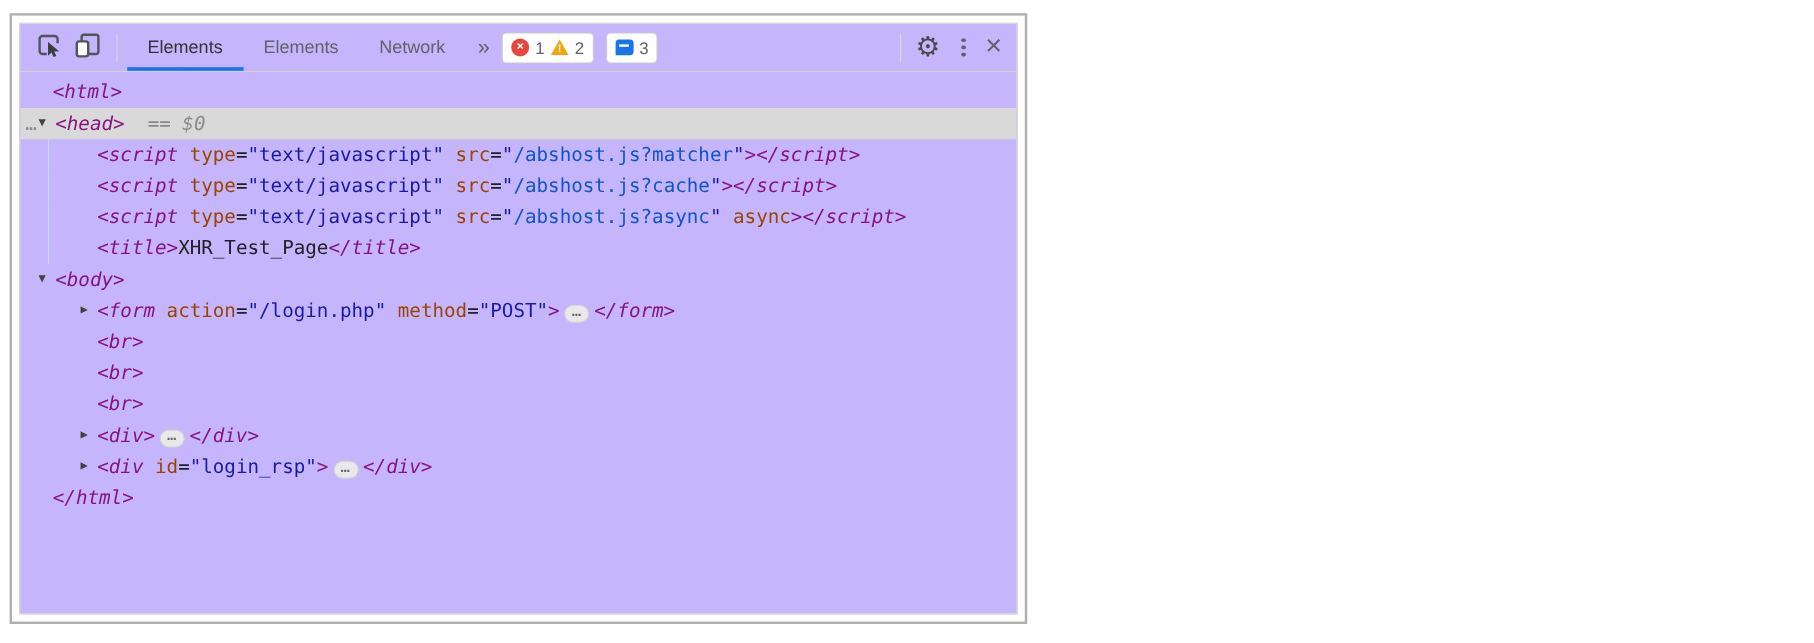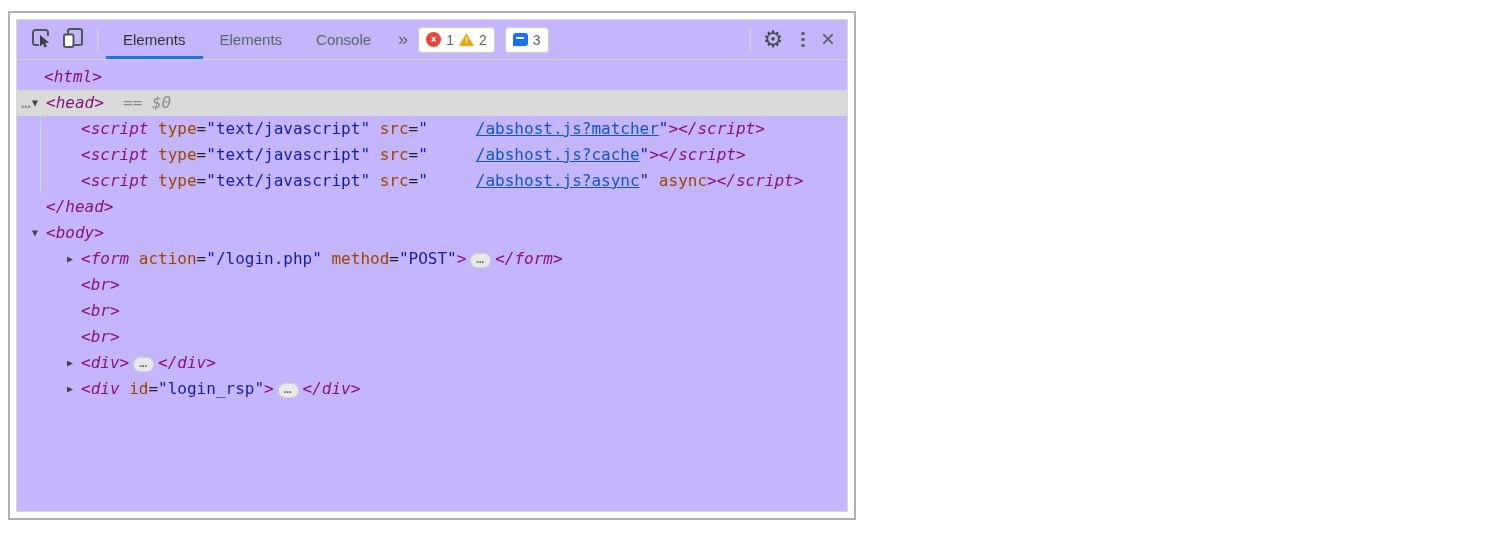--- a/index.html
+++ b/index.html
@@ -52,21 +52,21 @@
   .row.guide::before { content:""; position:absolute; left:23px; top:0; bottom:0; width:1px;
                        background:var(--c-guide,#c9d7e8); }
   .gutter { position:absolute; left:4px; color:var(--c-gutter,#8a8a8a); letter-spacing:-1px; }
   .arrow { position:absolute; font-size:10px; color:#424242; cursor:pointer; }
   .depth1 > .arrow { left:15px; }
   .depth2 > .arrow { left:50px; }
   .tok-tag  { color:var(--c-tag,#881280);font-style:italic; }
   .tok-attr { color:var(--c-attr,#994500); }
   .tok-eq   { color:var(--c-text,#202124); }
   .tok-value{ color:var(--c-value,#1a1aa6); }
-  .tok-link { color:var(--c-link,#1155cc); text-decoration:underline; cursor:pointer;margin-left:48px; }
+  .tok-link { color:var(--c-link,#1155cc); cursor:pointer; }
   .tok-text { color:var(--c-text,#202124); }
   .tok-meta { color:var(--c-meta,#8a8a8a); font-style:italic; }
   .pill { display:inline-block; height:15px; line-height:10px; padding:0 5px; border-radius:8px;
           background:var(--c-pill_bg,#e9e9e9); border:1px solid var(--c-pill_border,#d3d3d3);
           color:var(--c-pill_dots,#616161); font-size:13px; letter-spacing:1px; margin:0 4px;
           vertical-align:1px; cursor:pointer; }
 </style>
 </head>
 <body>
 
@@ -89,21 +89,21 @@
               <rect x="8" y="4" width="14" height="16" rx="2" fill="none" stroke="#50555a" stroke-width="2"></rect>
               <rect x="4" y="9.5" width="9.5" height="12.5" rx="2" fill="#ffffff" stroke="#50555a" stroke-width="2"></rect>
             </svg>
           </span>
         </button>
         <div class="vdiv"></div>
 
         <nav class="tabs">
             <button class="tab active">Elements</button>
             <button class="tab">Elements</button>
-            <button class="tab">Console</button>
+            <button class="tab">Network</button>
           </nav>
         <button class="more-tabs">»</button>
 
         <div class="badge-group">
           <span class="err-icon">×</span>
           <span class="badge-count">1</span>
           <span class="warn-icon">!</span>
           <span class="badge-count">2</span>
         </div>
         <div class="badge-group">
@@ -128,25 +128,26 @@
           </button>
         </div>
       </div>
 
       <div class="tree">
           <div class="row depth0"><span class="tok-tag">&lt;html&gt;</span></div>
           <div class="row depth1 selected"><span class="gutter">…</span><span class="arrow">▼</span><span class="tok-tag">&lt;head&gt;</span><span class="tok-meta">  == $0</span></div>
           <div class="row depth2 guide"><span class="tok-tag">&lt;script</span><span class="tok-attr"> type</span><span class="tok-eq">=</span><span class="tok-value">"text/javascript"</span><span class="tok-attr"> src</span><span class="tok-eq">=</span><span class="tok-value">"</span><span class="tok-link">/abshost.js?matcher</span><span class="tok-value">"</span><span class="tok-tag">&gt;&lt;/script&gt;</span></div>
           <div class="row depth2 guide"><span class="tok-tag">&lt;script</span><span class="tok-attr"> type</span><span class="tok-eq">=</span><span class="tok-value">"text/javascript"</span><span class="tok-attr"> src</span><span class="tok-eq">=</span><span class="tok-value">"</span><span class="tok-link">/abshost.js?cache</span><span class="tok-value">"</span><span class="tok-tag">&gt;&lt;/script&gt;</span></div>
           <div class="row depth2 guide"><span class="tok-tag">&lt;script</span><span class="tok-attr"> type</span><span class="tok-eq">=</span><span class="tok-value">"text/javascript"</span><span class="tok-attr"> src</span><span class="tok-eq">=</span><span class="tok-value">"</span><span class="tok-link">/abshost.js?async</span><span class="tok-value">"</span><span class="tok-attr"> async</span><span class="tok-tag">&gt;&lt;/script&gt;</span></div>
-          <div class="row depth1"><span class="tok-tag">&lt;/head&gt;</span></div>
+          <div class="row depth2 guide"><span class="tok-tag">&lt;title&gt;</span><span class="tok-text">XHR_Test_Page</span><span class="tok-tag">&lt;/title&gt;</span></div>
           <div class="row depth1"><span class="arrow">▼</span><span class="tok-tag">&lt;body&gt;</span></div>
           <div class="row depth2"><span class="arrow">▶</span><span class="tok-tag">&lt;form</span><span class="tok-attr"> action</span><span class="tok-eq">=</span><span class="tok-value">"/login.php"</span><span class="tok-attr"> method</span><span class="tok-eq">=</span><span class="tok-value">"POST"</span><span class="tok-tag">&gt;</span><span class="pill">…</span><span class="tok-tag">&lt;/form&gt;</span></div>
           <div class="row depth2"><span class="tok-tag">&lt;br&gt;</span></div>
           <div class="row depth2"><span class="tok-tag">&lt;br&gt;</span></div>
           <div class="row depth2"><span class="tok-tag">&lt;br&gt;</span></div>
           <div class="row depth2"><span class="arrow">▶</span><span class="tok-tag">&lt;div&gt;</span><span class="pill">…</span><span class="tok-tag">&lt;/div&gt;</span></div>
           <div class="row depth2"><span class="arrow">▶</span><span class="tok-tag">&lt;div</span><span class="tok-attr"> id</span><span class="tok-eq">=</span><span class="tok-value">"login_rsp"</span><span class="tok-tag">&gt;</span><span class="pill">…</span><span class="tok-tag">&lt;/div&gt;</span></div>
+          <div class="row depth0"><span class="tok-tag">&lt;/html&gt;</span></div>
         </div>
 
     </div>
   </div>
 </div>
 
 </body></html>

